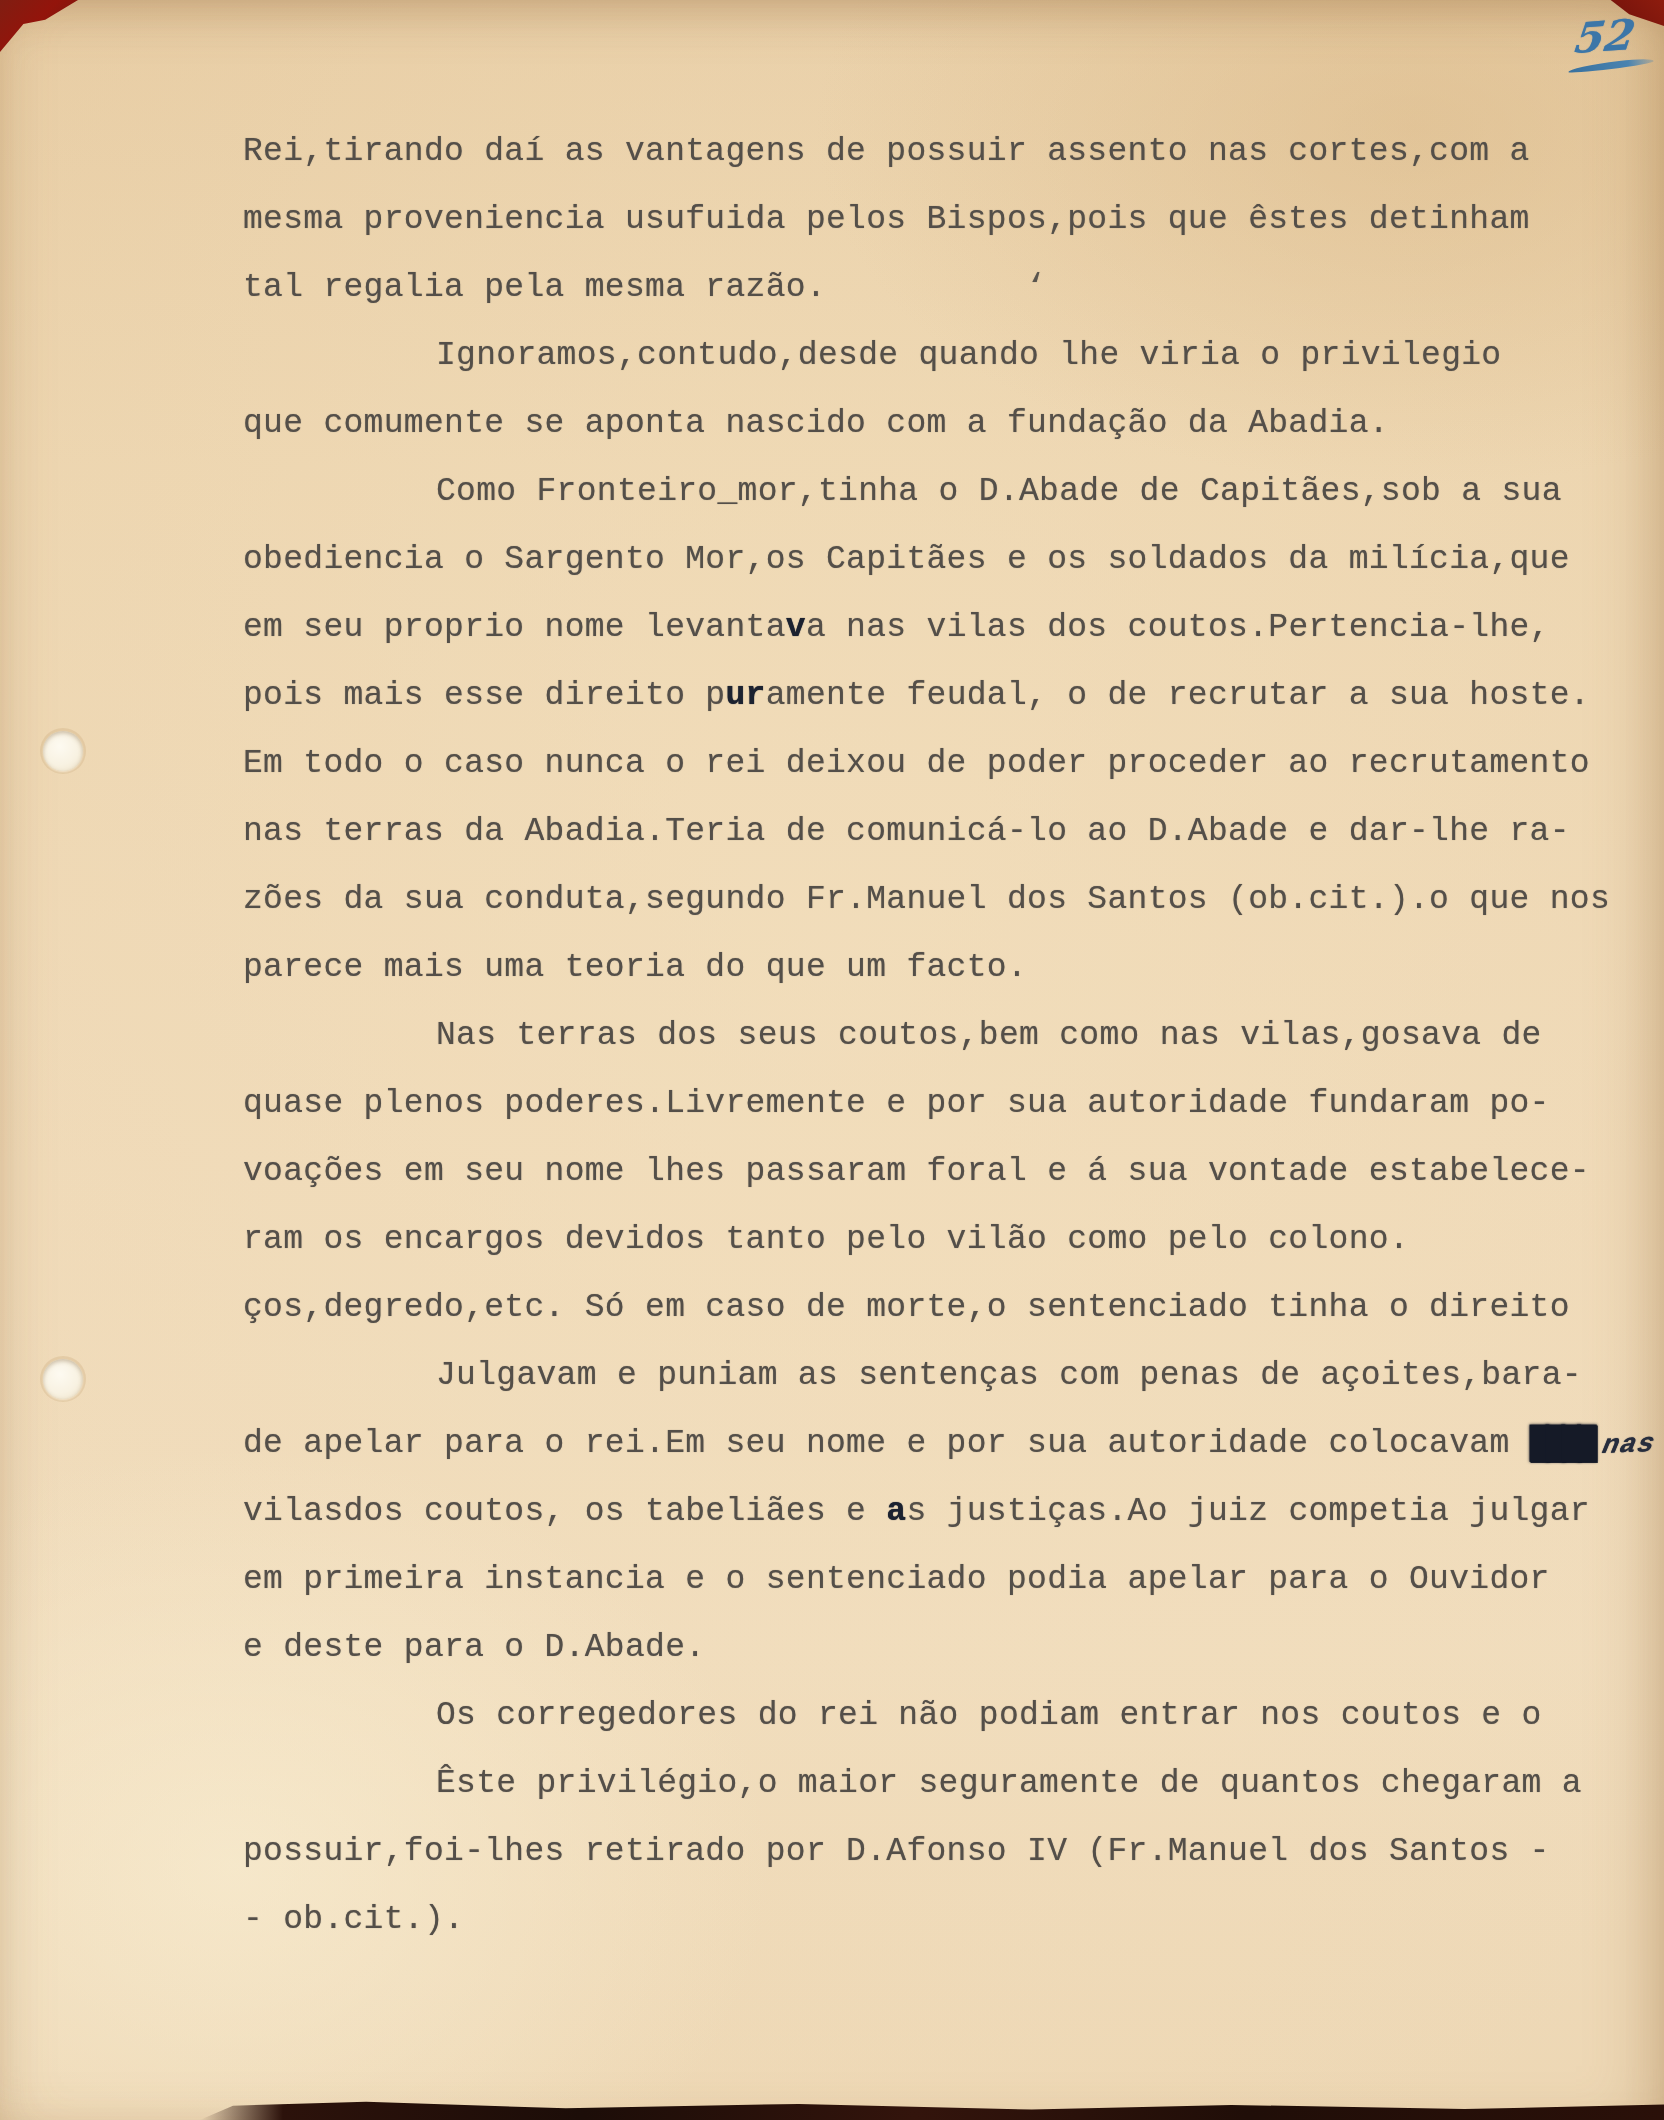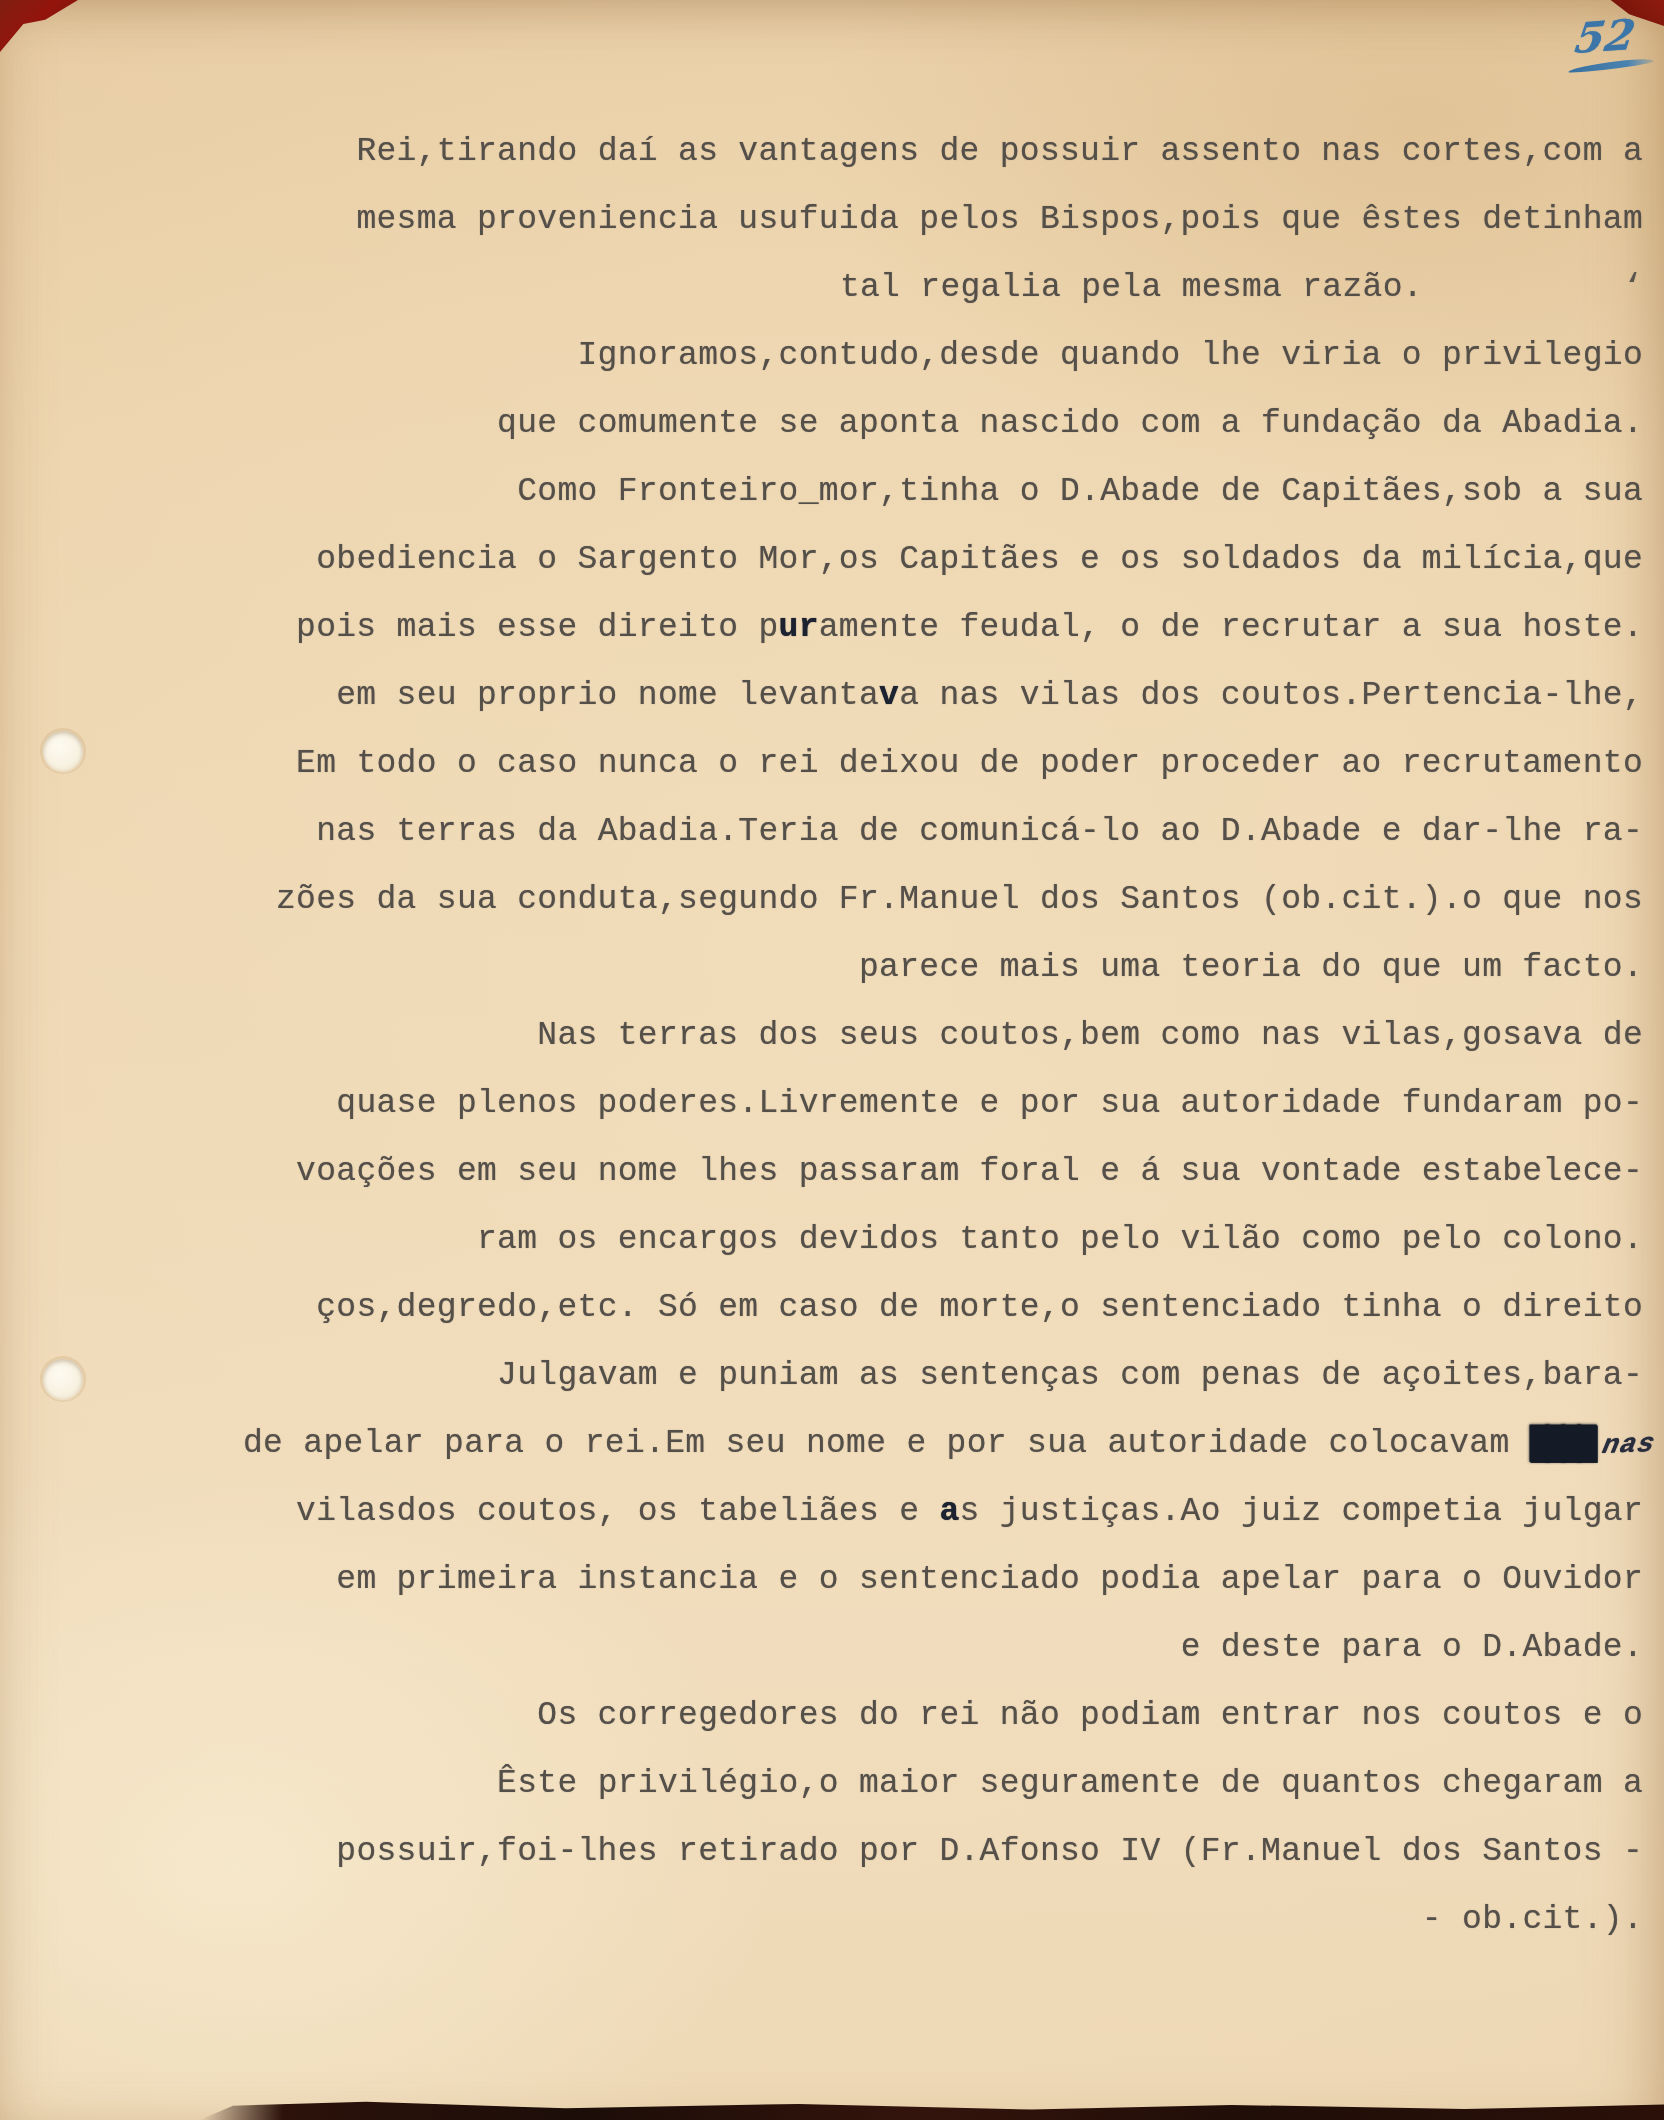--- a/index.html
+++ b/index.html
@@ -20,21 +20,21 @@
       inset 0 26px 60px -28px rgba(140,95,50,.42),
       inset 30px 0 70px -40px rgba(150,105,55,.20);
   }
   
   .text-block{
     position:absolute;left:243px;top:118px;width:1400px;
     font-size:33px;line-height:68px;letter-spacing:.3px;
     color:#544f49;white-space:nowrap;
     text-shadow:0 0 1px rgba(84,79,73,.55);
   }
-  .line{height:68px;text-align:right;}
+  .line{height:68px;}
   .line.indent{padding-left:193px;}
   .seg-plain{}
   .seg-boldfix{color:#1c2230;font-weight:bold;text-shadow:0 0 1px #1c2230;}
   .seg-blackout{
     color:#151a27;font-weight:bold;letter-spacing:-4px;
     text-shadow:0 0 3px #151a27,1px 1px 0 #151a27;
   }
   .seg-hand{
     display:inline-block;transform:skewX(-14deg) rotate(-2deg);
     font-style:italic;font-weight:bold;font-size:.82em;
@@ -99,22 +99,22 @@
   <div class="pagenum-underline"></div>
 
   <div class="text-block">
       <div class="line"><span class="seg-plain">Rei,tirando daí as vantagens de possuir assento nas cortes,com a</span></div>
       <div class="line"><span class="seg-plain">mesma proveniencia usufuida pelos Bispos,pois que êstes detinham</span></div>
       <div class="line"><span class="seg-plain">tal regalia pela mesma razão.</span><span class="seg-stray">‘</span></div>
       <div class="line indent"><span class="seg-plain">Ignoramos,contudo,desde quando lhe viria o privilegio</span></div>
       <div class="line"><span class="seg-plain">que comumente se aponta nascido com a fundação da Abadia.</span></div>
       <div class="line indent"><span class="seg-plain">Como Fronteiro_mor,tinha o D.Abade de Capitães,sob a sua</span></div>
       <div class="line"><span class="seg-plain">obediencia o Sargento Mor,os Capitães e os soldados da milícia,que</span></div>
+      <div class="line"><span class="seg-plain">em seu proprio nome levanta</span><span class="seg-boldfix">v</span><span class="seg-plain">a nas vilas dos coutos.Pertencia-lhe,</span></div>
       <div class="line"><span class="seg-plain">pois mais esse direito p</span><span class="seg-boldfix">ur</span><span class="seg-plain">amente feudal, o de recrutar a sua hoste.</span></div>
-      <div class="line"><span class="seg-plain">em seu proprio nome levanta</span><span class="seg-boldfix">v</span><span class="seg-plain">a nas vilas dos coutos.Pertencia-lhe,</span></div>
       <div class="line"><span class="seg-plain">Em todo o caso nunca o rei deixou de poder proceder ao recrutamento</span></div>
       <div class="line"><span class="seg-plain">nas terras da Abadia.Teria de comunicá-lo ao D.Abade e dar-lhe ra-</span></div>
       <div class="line"><span class="seg-plain">zões da sua conduta,segundo Fr.Manuel dos Santos (ob.cit.).o que nos</span></div>
       <div class="line"><span class="seg-plain">parece mais uma teoria do que um facto.</span></div>
       <div class="line indent"><span class="seg-plain">Nas terras dos seus coutos,bem como nas vilas,gosava de</span></div>
       <div class="line"><span class="seg-plain">quase plenos poderes.Livremente e por sua autoridade fundaram po-</span></div>
       <div class="line"><span class="seg-plain">voações em seu nome lhes passaram foral e á sua vontade estabelece-</span></div>
       <div class="line"><span class="seg-plain">ram os encargos devidos tanto pelo vilão como pelo colono.</span></div>
       <div class="line"><span class="seg-plain">ços,degredo,etc. Só em caso de morte,o sentenciado tinha o direito</span></div>
       <div class="line indent"><span class="seg-plain">Julgavam e puniam as sentenças com penas de açoites,bara-</span></div>

